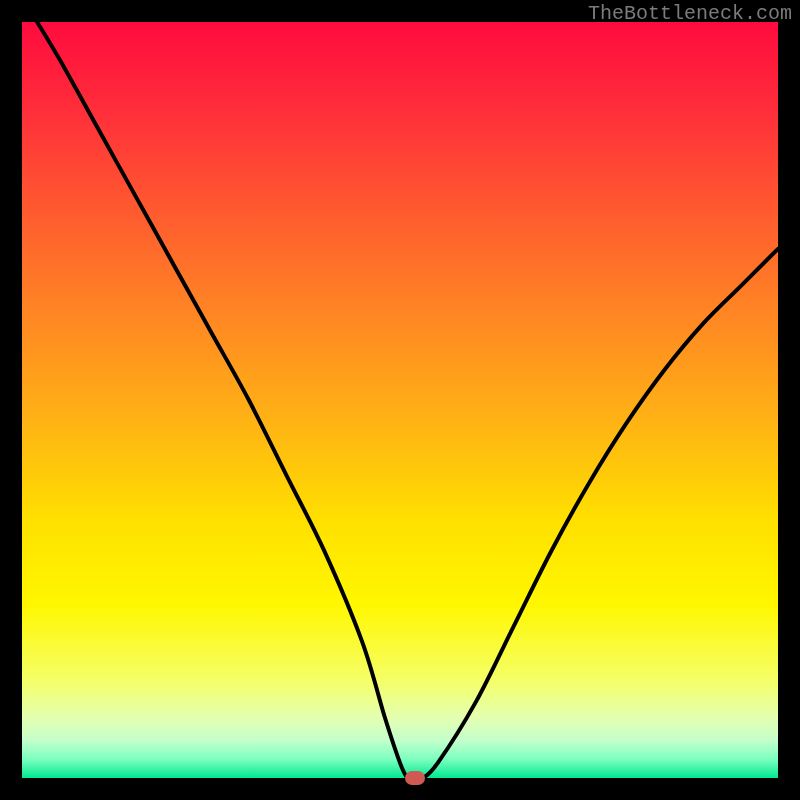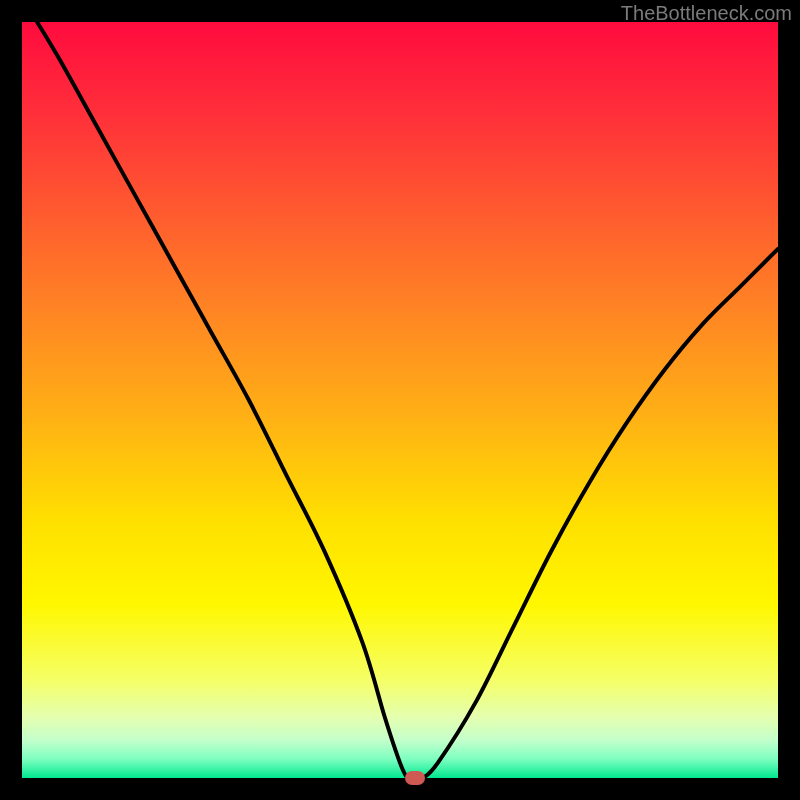--- a/index.html
+++ b/index.html
@@ -40,21 +40,21 @@
     position: absolute;
     width: 20px;
     height: 14px;
     border-radius: 7px;
     transform: translate(-50%, -50%);
   }
   .watermark {
     position: absolute;
     top: 2px;
     right: 8px;
-    font-family: Liberation Sans, sans-serif;
+    font-family: Liberation Mono, monospace;
     font-size: 20px;
     color: #7b7b7b;
     letter-spacing: 0px;
   }
 </style>
 </head>
 <body>
 
 <div class="canvas">
   <div class="plot">

